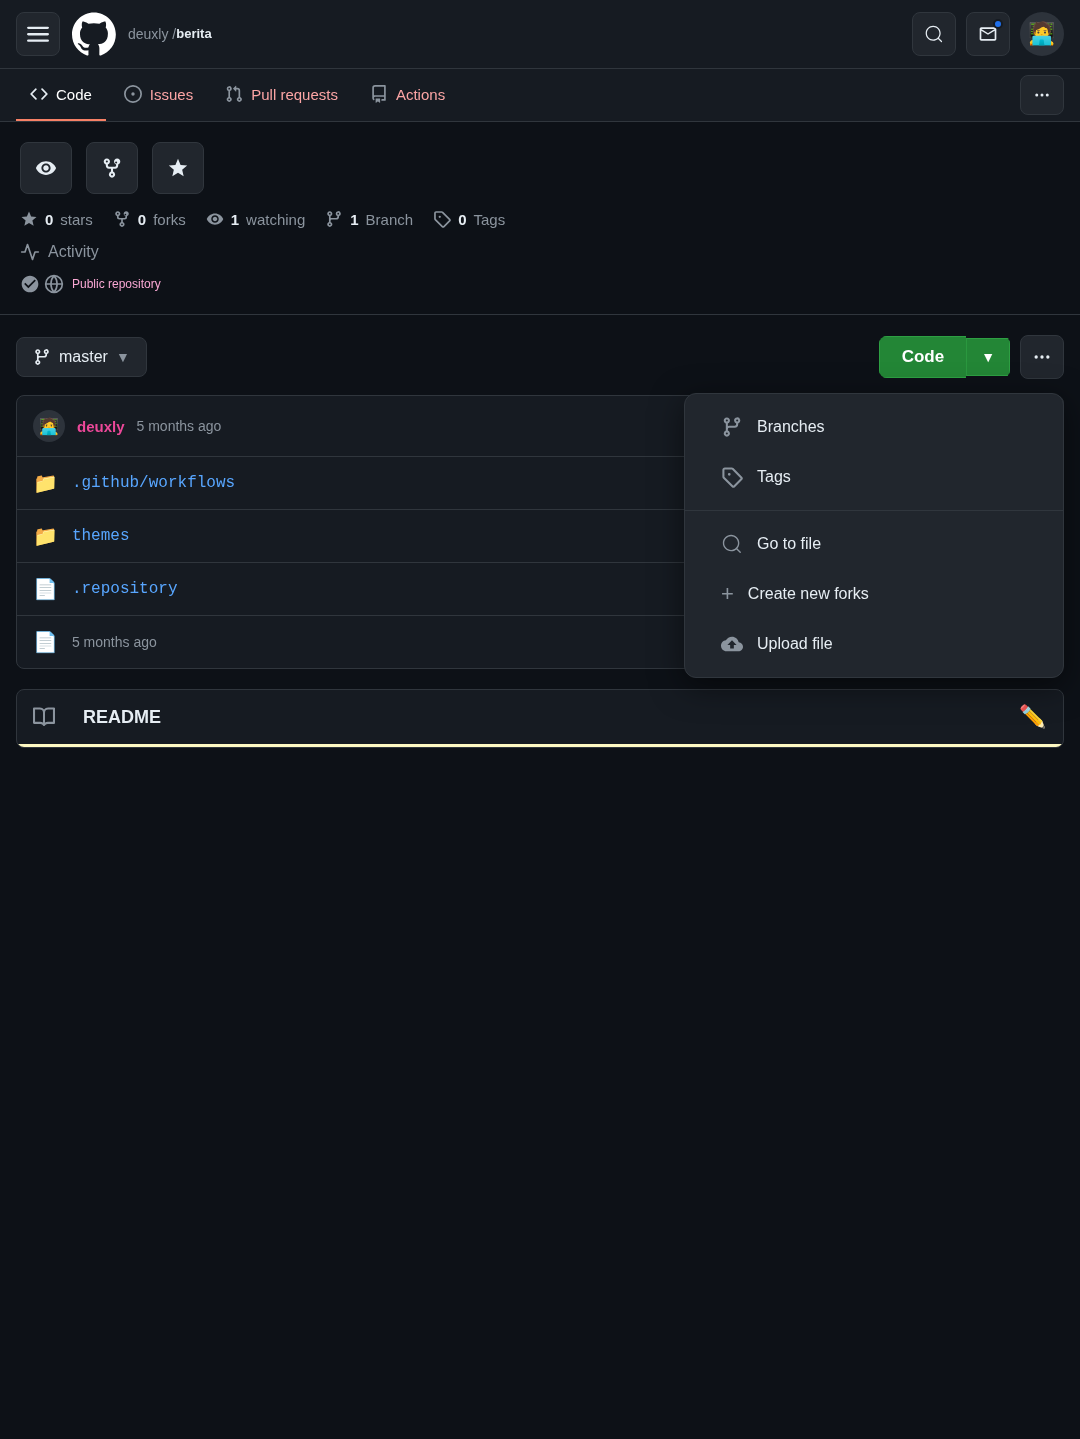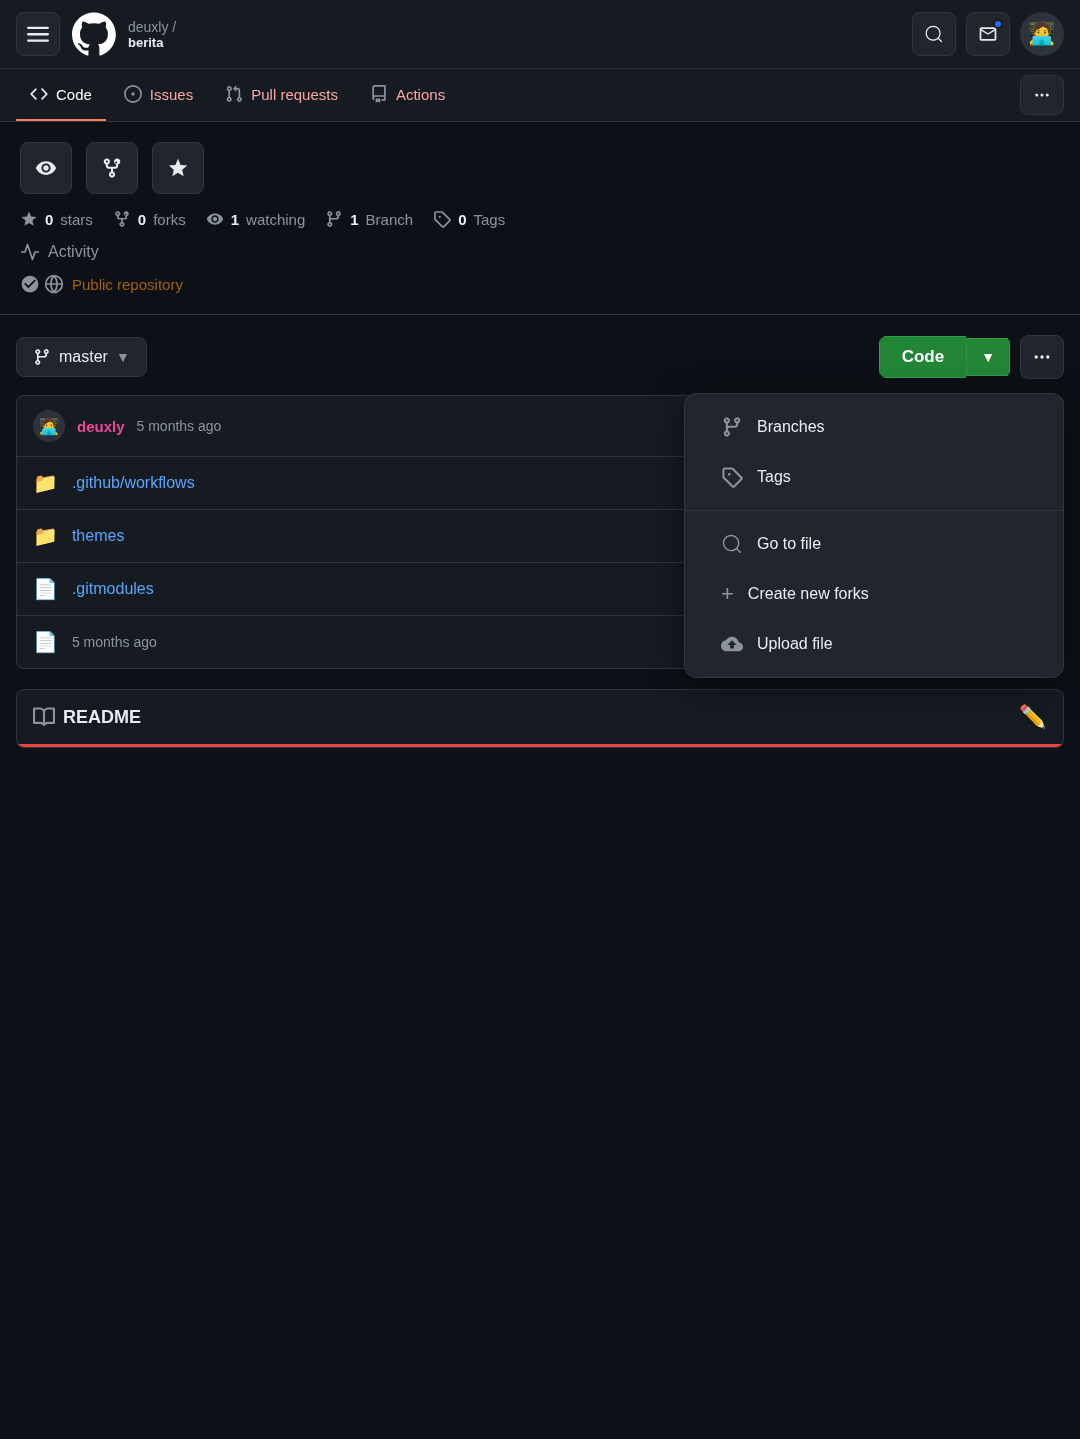--- a/index.html
+++ b/index.html
@@ -33,21 +33,21 @@
       flex-shrink: 0;
     }
     .nav-logo {
       width: 44px; height: 44px;
       flex-shrink: 0;
     }
     .nav-logo svg { width: 44px; height: 44px; fill: #fff; }
     .nav-title {
       flex: 1;
       display: flex;
-      flex-direction: column;
+      flex-direction: row;
     }
     .nav-owner {
       font-size: 14px;
       color: #8b949e;
     }
     .nav-repo {
       font-size: 13px;
       font-weight: 600;
       color: #e6edf3;
     }
@@ -150,22 +150,22 @@
       font-size: 16px;
       color: #8b949e;
       cursor: pointer;
     }
     .activity-row svg { fill: #8b949e; width: 20px; height: 20px; }
     .public-row {
       display: flex;
       align-items: center;
       gap: 8px;
       margin-bottom: 20px;
-      font-size: 15px;
-      color: #a16207;
+      font-size: 12px;
+      color: #f9a8d4;
     }
     .public-row svg { fill: #8b949e; width: 20px; height: 20px; }
 
     
     .divider {
       height: 1px;
       background: #30363d;
       margin: 0;
     }
 
@@ -264,21 +264,21 @@
     .file-row {
       display: flex;
       align-items: center;
       padding: 14px 16px;
       border-bottom: 1px solid #30363d;
       gap: 14px;
       cursor: pointer;
     }
     .file-row:last-child { border-bottom: none; }
     .file-icon { color: #8b949e; font-size: 20px; flex-shrink: 0; }
-    .file-name { font-size: 16px; color: #58a6ff; flex: 1; }
+    .file-name { font-size: 16px; color: #58a6ff; flex: 1; font-family: Liberation Mono, monospace; }
     .file-time { font-size: 14px; color: #8b949e; white-space: nowrap; }
 
     
     .dropdown-overlay {
       position: absolute;
       top: 78px;
       right: 16px;
       width: 380px;
       background: #21262d;
       border: 1px solid #30363d;
@@ -310,22 +310,22 @@
       margin: 20px 16px 0 16px;
       background: #161b22;
       border: 1px solid #30363d;
       border-radius: 8px;
       overflow: hidden;
     }
     .readme-header {
       display: flex;
       align-items: center;
       padding: 14px 16px;
-      border-bottom: 3px solid #ef4444;
-      gap: 8px;
+      border-bottom: 3px solid #fef9c3;
+      gap: 28px;
     }
     .readme-header svg { fill: #8b949e; width: 22px; height: 22px; }
     .readme-title { font-size: 18px; font-weight: 600; color: #e6edf3; flex: 1; }
     .readme-edit { color: #8b949e; font-size: 22px; cursor: pointer; }
   </style>
 </head>
 <body>
 
 <nav class="top-nav">
   <div class="nav-hamburger">
@@ -514,21 +514,21 @@
       <span class="file-name">.github/workflows</span>
     </div>
 
     <div class="file-row">
       <span class="file-icon">📁</span>
       <span class="file-name">themes</span>
     </div>
 
     <div class="file-row">
       <span class="file-icon">📄</span>
-      <span class="file-name">.gitmodules</span>
+      <span class="file-name">.repository</span>
     </div>
 
     <div class="file-row">
       <span class="file-icon">📄</span>
       <span class="file-time">5 months ago</span>
     </div>
   </div>
 
   <div class="dropdown-overlay">
 

